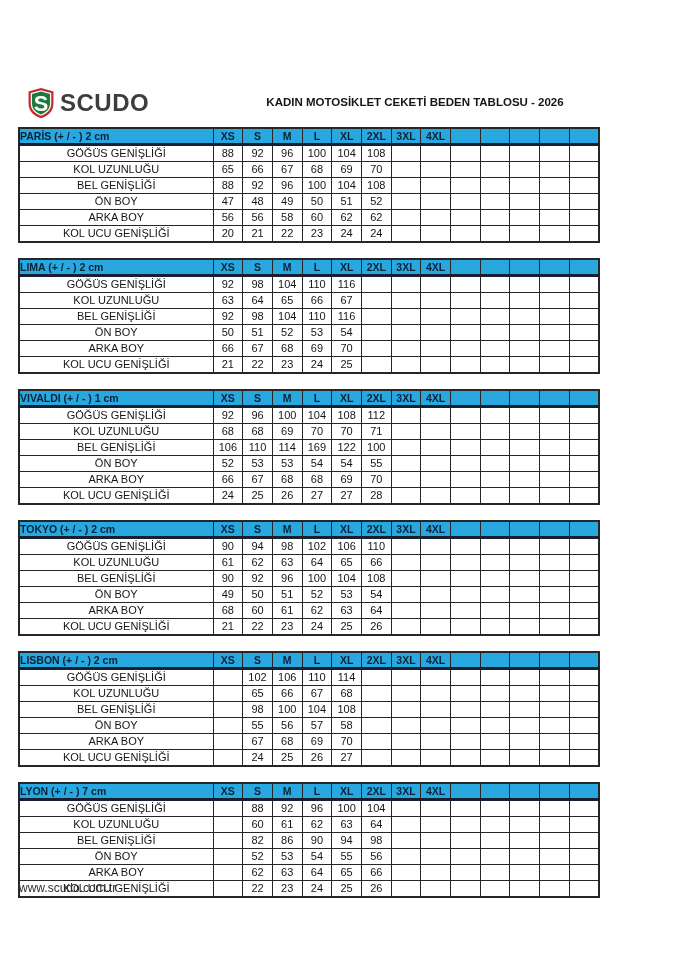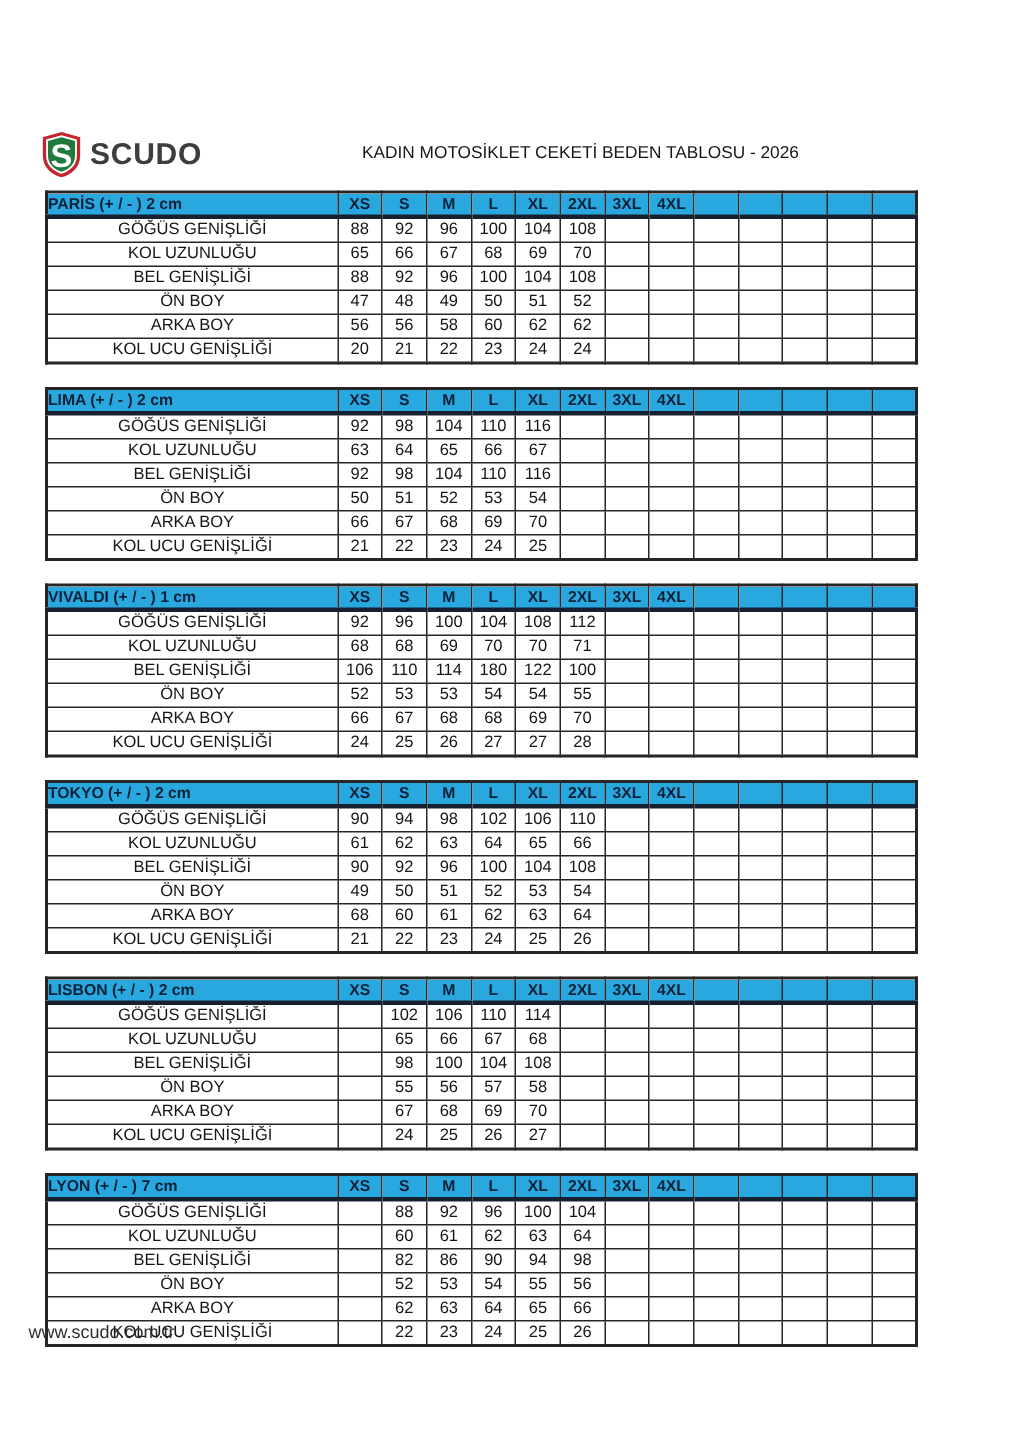--- a/index.html
+++ b/index.html
@@ -15,49 +15,48 @@
   
   .brand-row {
     position: absolute;
     left: 27px; top: 87px;
     display: flex;
     align-items: center;
     gap: 5px;
   }
   .shield-icon { width: 28px; height: 32px; display: block; }
   .brand-text {
-    font-size: 20px;
+    font-size: 24px;
     font-weight: bold;
     letter-spacing: 0.5px;
     color: #3d3d3d;
     line-height: 1;
   }
   .doc-title {
     position: absolute;
-    left: 387px; top: 96px;
+    left: 415px; top: 96px;
     transform: translateX(-50%);
     white-space: nowrap;
     font-size: 11.5px;
-    font-weight: normal;
+    font-weight: bold;
     color: #161616;
   }
 
   
   .tables-wrap {
     position: absolute;
     left: 18px; top: 127px;
     width: 580px;
   }
   table.size-table {
     border-collapse: collapse;
     table-layout: fixed;
     width: 580px;
     margin-bottom: 15px;
     border: 2px solid #262626;
-    margin-left: 12px;
   }
   table.size-table col.col-label { width: 194px; }
   table.size-table col.col-size  { width: 29.7px; }
   table.size-table th, table.size-table td {
     border: 1px solid #262626;
     padding: 0;
     height: 15px;
     line-height: 15px;
     overflow: hidden;
     white-space: nowrap;
@@ -442,21 +441,21 @@
           <td class="val"></td>
           <td class="val"></td>
           <td class="val"></td>
           <td class="val"></td>
         </tr>
         <tr>
           <td class="row-label">BEL GENİŞLİĞİ</td>
           <td class="val">106</td>
           <td class="val">110</td>
           <td class="val">114</td>
-          <td class="val">180</td>
+          <td class="val">169</td>
           <td class="val">122</td>
           <td class="val">100</td>
           <td class="val"></td>
           <td class="val"></td>
           <td class="val"></td>
           <td class="val"></td>
           <td class="val"></td>
           <td class="val"></td>
           <td class="val"></td>
         </tr>

